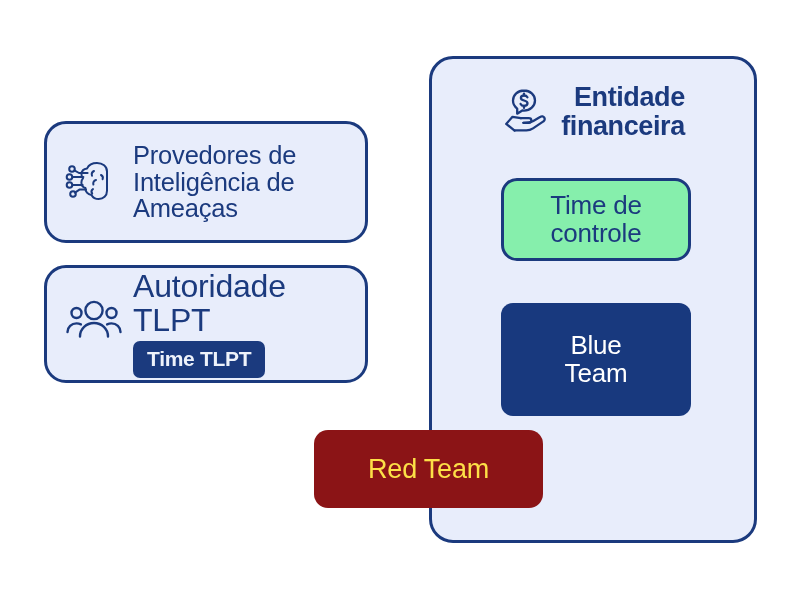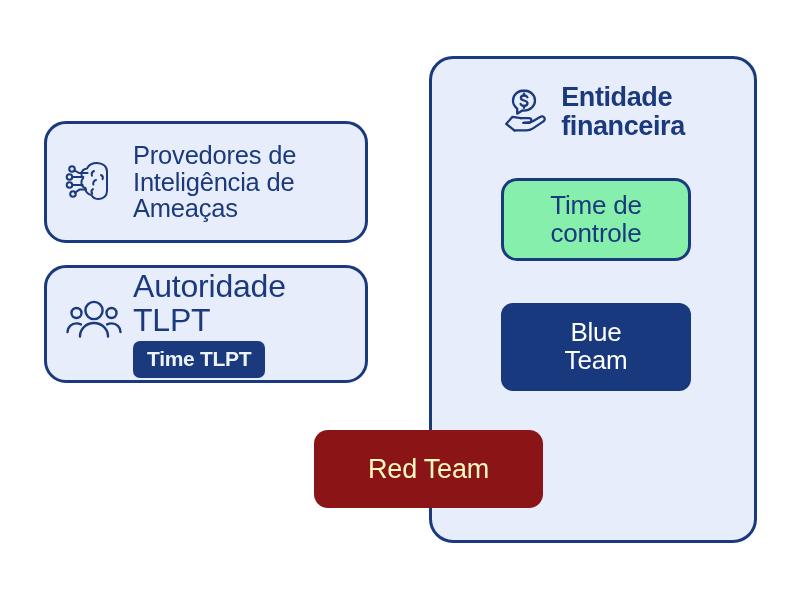--- a/index.html
+++ b/index.html
@@ -106,20 +106,21 @@
     justify-content: center;
     gap: 10px;
   }
   #entity-title {
     color: #1b3a7e;
     font-weight: bold;
     font-size: 27px;
     line-height: 1.06;
     letter-spacing: -0.4px;
     white-space: pre-line;
+    text-align: right;
   }
 
   #control-team-box {
     left: 69px;
     top: 119px;
     width: 190px;
     height: 83px;
     background: #86efac;
     border: 3px solid #1b3a7e;
     border-radius: 16px;
@@ -133,21 +134,21 @@
     line-height: 1.07;
     text-align: center;
     white-space: pre-line;
     letter-spacing: -0.2px;
   }
 
   #blue-team-box {
     left: 69px;
     top: 244px;
     width: 190px;
-    height: 88px;
+    height: 113px;
     background: #18397e;
     border-radius: 12px;
     display: flex;
     align-items: center;
     justify-content: center;
   }
   #blue-team-label {
     color: #ffffff;
     font-size: 26px;
     line-height: 1.07;
@@ -163,21 +164,21 @@
     width: 229px;
     height: 78px;
     background: #8b1416;
     border-radius: 14px;
     display: flex;
     align-items: center;
     justify-content: center;
     z-index: 5;
   }
   #red-team-label {
-    color: #fef9c3;
+    color: #fde047;
     font-size: 27px;
     line-height: 1;
     letter-spacing: -0.2px;
   }
 
   .ico { display: block; }
 </style>
 </head>
 <body>
 

